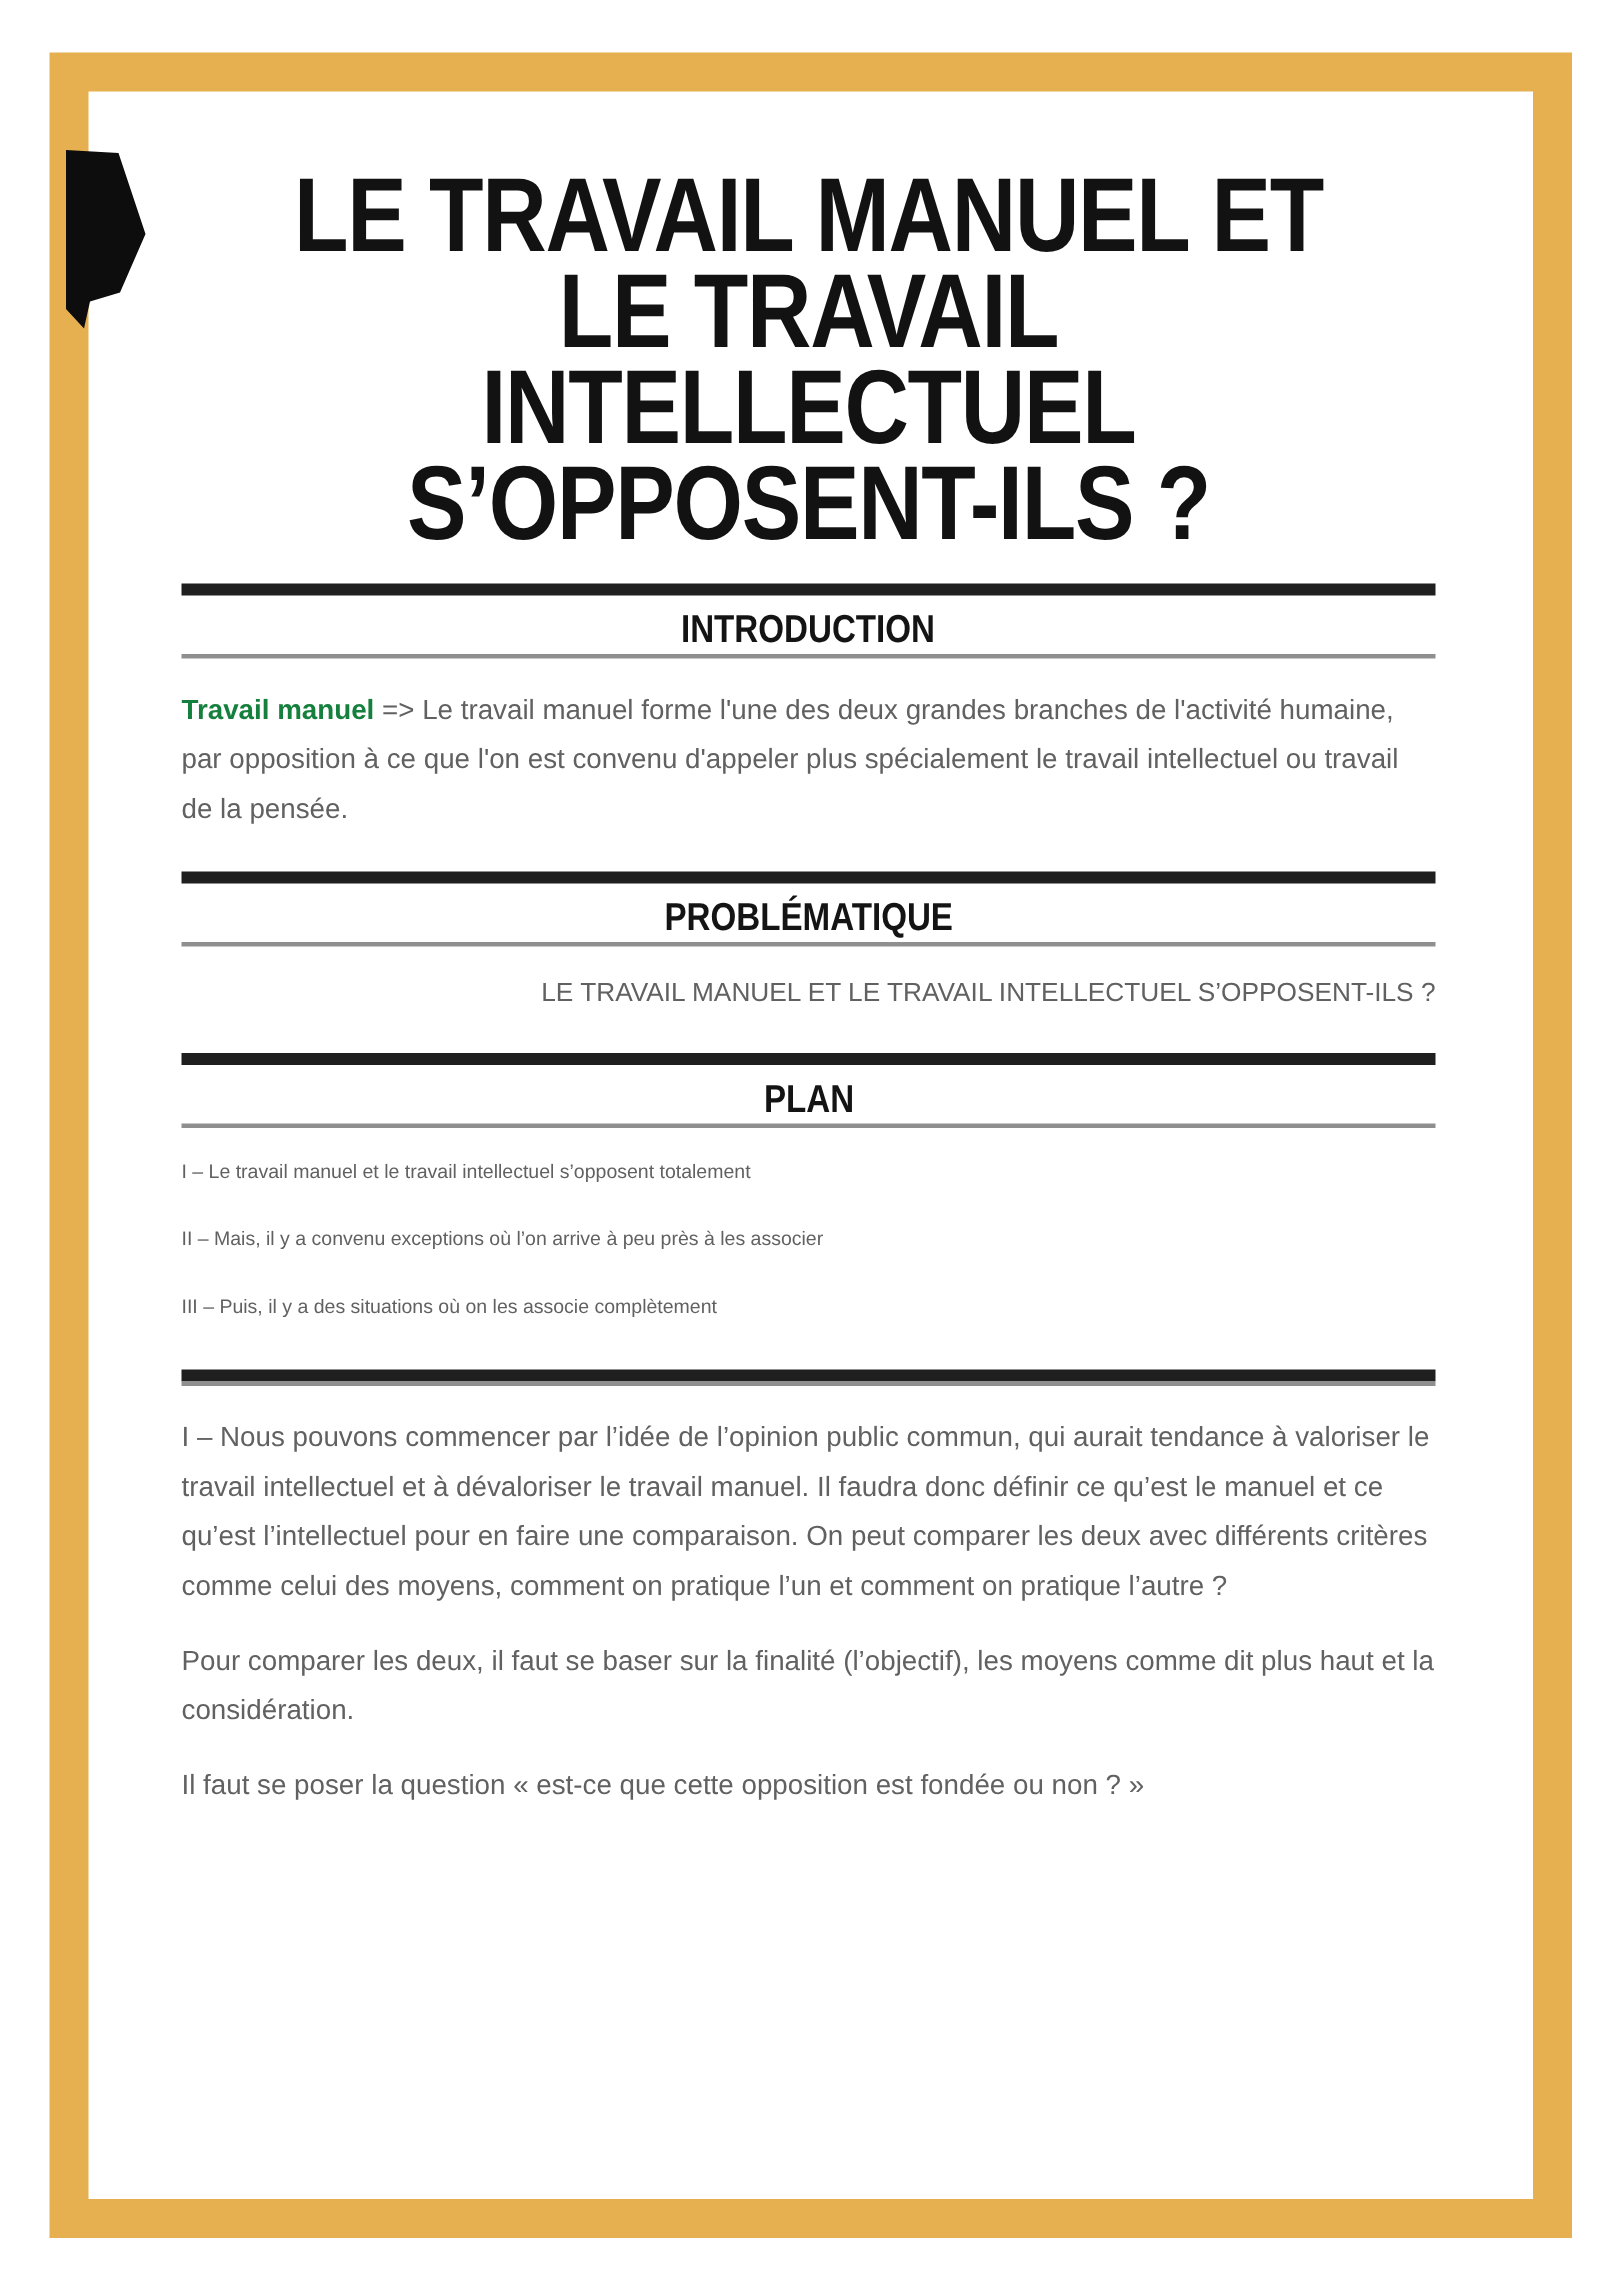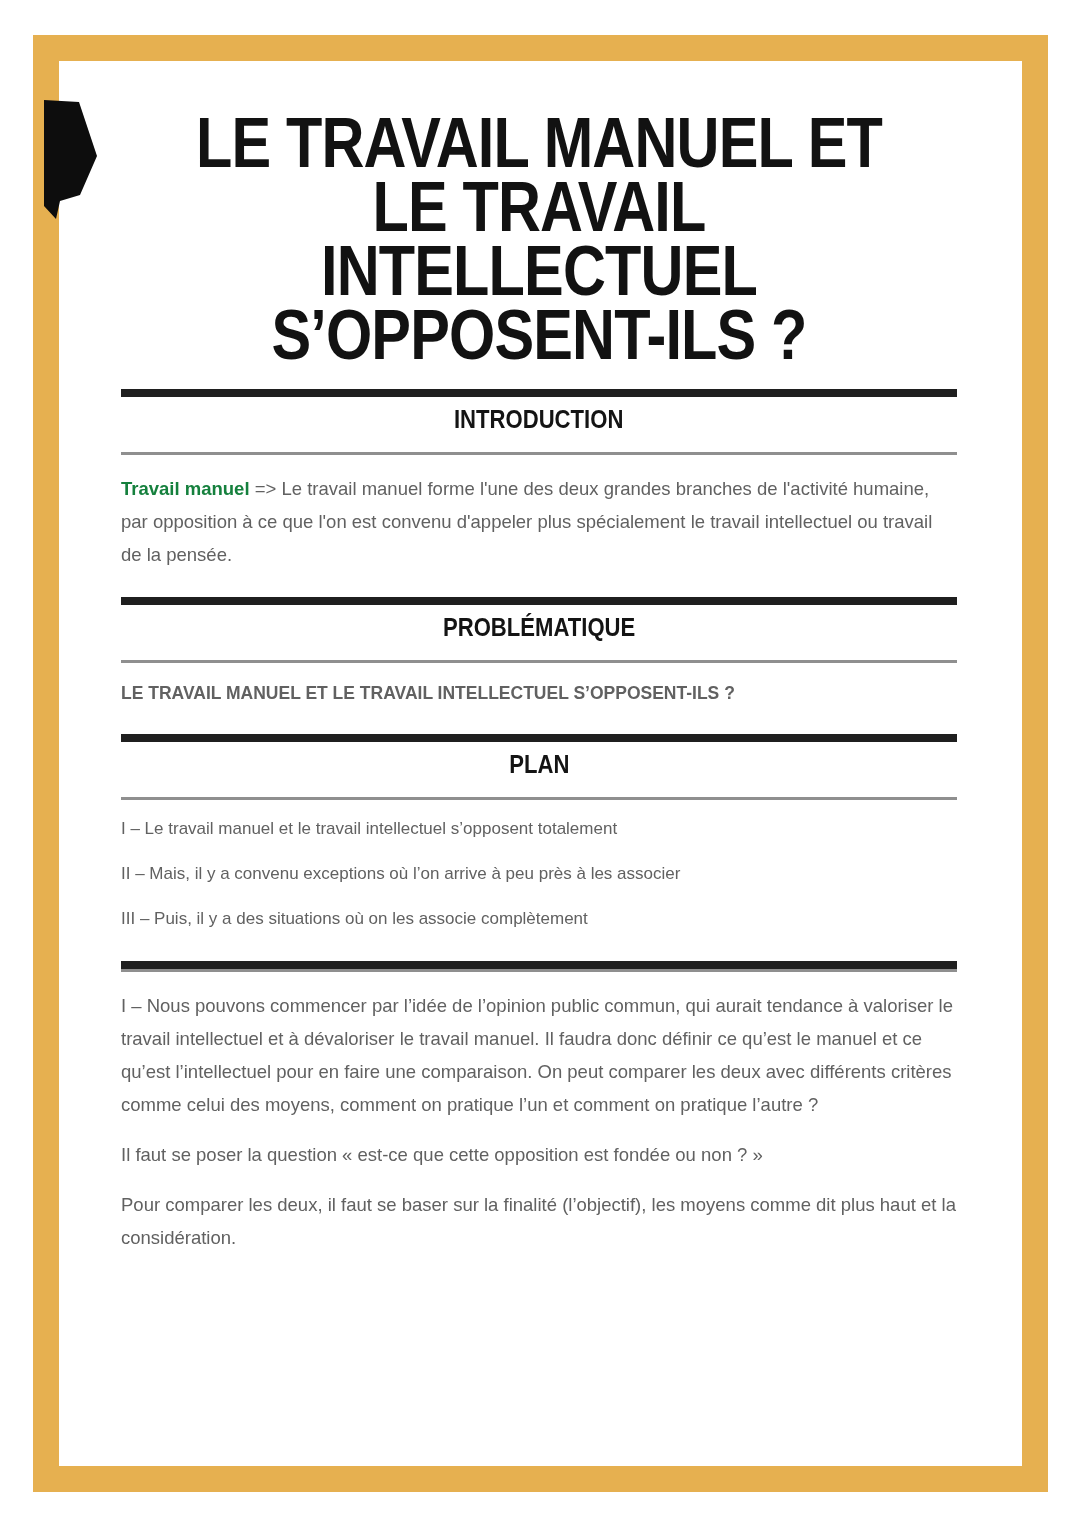--- a/index.html
+++ b/index.html
@@ -61,21 +61,21 @@
 
   section { margin-top: 26px; }
   section.first { margin-top: 22px; }
 
   .rule-thick {
     height: 8px;
     background: #1f1f1f;
   }
   h2.heading {
     margin: 0;
-    padding: 7px 0 18px 0;
+    padding: 7px 0 2px 0;
     text-align: center;
     font-size: 26px;
     line-height: 30px;
     color: #141414;
     font-weight: bold;
   }
   h2.heading .cond {
     display: inline-block;
     transform: scaleX(0.85);
     transform-origin: 50% 50%;
@@ -91,29 +91,28 @@
     font-size: 18.5px;
     line-height: 33px;
     color: #616161;
   }
   p.para .term {
     color: #15803d;
     font-weight: bold;
   }
   p.statement {
     margin: 15px 0 20px 0;
-    text-align: left;
+    text-align: right;
     font-size: 17.5px;
     line-height: 30px;
     color: #616161;
-    font-weight: bold;
   }
   p.plan-item {
     margin: 12px 0 0 0;
-    font-size: 17px;
+    font-size: 13px;
     line-height: 33px;
     color: #616161;
   }
   .plan-list { margin-bottom: 6px; }
   .intro-note { margin-top: 20px; }
 </style>
 </head>
 <body>
 
 <div class="frame" id="gold-frame" style="border-color: rgb(230, 176, 80);"></div>
@@ -167,17 +166,17 @@
       <p class="plan-item">II – Mais, il y a convenu exceptions où l’on arrive à peu près à les associer</p>
       <p class="plan-item">III – Puis, il y a des situations où on les associe complètement</p>
     </div>
   </section>
 
   <section>
     <div class="rule-thick" style="background: rgb(31, 31, 31);"></div>
     <div class="rule-thin" style="background: rgb(143, 143, 143);"></div>
 
     <p class="para">I – Nous pouvons commencer par l’idée de l’opinion public commun, qui aurait tendance à valoriser le travail intellectuel et à dévaloriser le travail manuel. Il faudra donc définir ce qu’est le manuel et ce qu’est l’intellectuel pour en faire une comparaison. On peut comparer les deux avec différents critères comme celui des moyens, comment on pratique l’un et comment on pratique l’autre ?</p>
+    <p class="para">Pour comparer les deux, il faut se baser sur la finalité (l’objectif), les moyens comme dit plus haut et la considération.</p>
     <p class="para">Il faut se poser la question « est-ce que cette opposition est fondée ou non ? »</p>
-    <p class="para">Pour comparer les deux, il faut se baser sur la finalité (l’objectif), les moyens comme dit plus haut et la considération.</p>
   </section>
 
 </main>
 
 </body></html>

